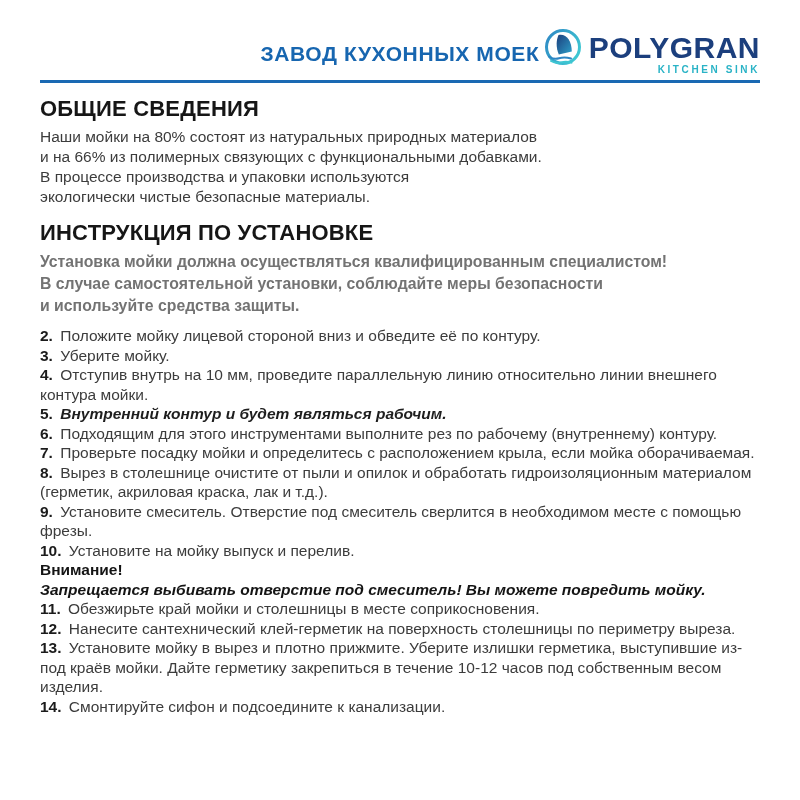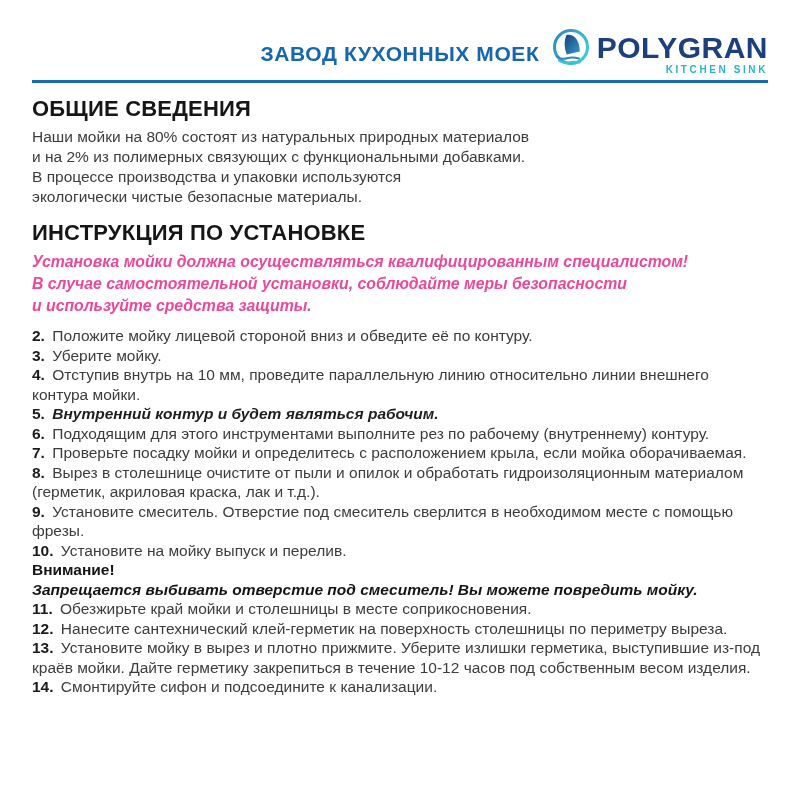--- a/index.html
+++ b/index.html
@@ -6,21 +6,21 @@
     margin: 0;
     padding: 0;
     background: #ffffff;
     font-family: "Liberation Sans", "DejaVu Sans", sans-serif;
   }
   .page {
     position: relative;
     width: 800px;
     height: 800px;
     box-sizing: border-box;
-    padding: 0 32px;
+    padding: 0 40px;
     background: #ffffff;
     overflow: hidden;
   }
   
   .header {
     position: relative;
     height: 83px;
   }
   .header-divider {
     position: absolute;
@@ -76,23 +76,22 @@
   }
   .general-text-line {
     font-size: 15.5px;
     line-height: 20px;
     color: #3c3c3c;
   }
   .installation-heading { margin-top: 13px; }
   .safety-line {
     font-size: 15.8px;
     font-weight: 700;
-    font-style: italic;
     line-height: 22px;
-    color: #ec4899;
+    color: #737373;
   }
   
   .steps {
     margin-top: 9px;
     font-size: 15.5px;
     line-height: 19.5px;
     color: #3c3c3c;
   }
   .steps p { margin: 0; }
   .step-num {
@@ -147,21 +146,21 @@
         <span class="brand-subtitle">KITCHEN SINK</span>
       </span>
     </div>
 
     <div class="header-divider"></div>
   </div>
 
   <h2 class="section-heading">ОБЩИЕ СВЕДЕНИЯ</h2>
   <div class="general-text" id="general-lines">
       <div class="general-text-line">Наши мойки на 80% состоят из натуральных природных материалов</div>
-      <div class="general-text-line">и на 2% из полимерных связующих с функциональными добавками.</div>
+      <div class="general-text-line">и на 66% из полимерных связующих с функциональными добавками.</div>
       <div class="general-text-line">В процессе производства и упаковки используются</div>
       <div class="general-text-line">экологически чистые безопасные материалы.</div>
     </div>
 
   <h2 class="section-heading installation-heading">ИНСТРУКЦИЯ ПО УСТАНОВКЕ</h2>
   <div class="safety" id="safety-lines">
       <div class="safety-line">Установка мойки должна осуществляться квалифицированным специалистом!</div>
       <div class="safety-line">В случае самостоятельной установки, соблюдайте меры безопасности</div>
       <div class="safety-line">и используйте средства защиты.</div>
     </div>

